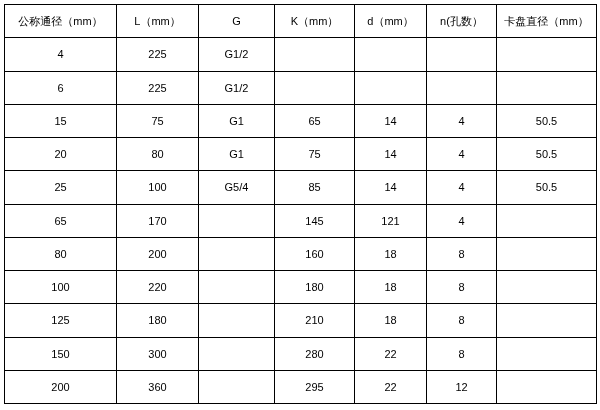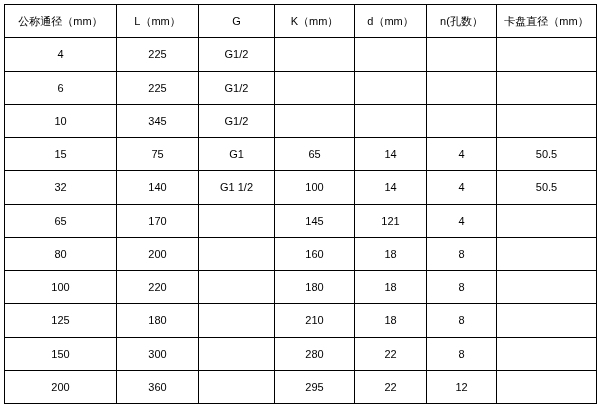--- a/index.html
+++ b/index.html
@@ -92,51 +92,51 @@
       <tr class="row">
         <td>6</td>
         <td>225</td>
         <td>G1/2</td>
         <td class="empty"></td>
         <td class="empty"></td>
         <td class="empty"></td>
         <td class="empty"></td>
       </tr>
 
-      <tr class="row">
-        <td>10</td>
-        <td>345</td>
-        <td>G1/2</td>
-        <td class="empty"></td>
-        <td class="empty"></td>
-        <td class="empty"></td>
-        <td class="empty"></td>
-      </tr>
 
       <tr class="row">
         <td>15</td>
         <td>75</td>
         <td>G1</td>
         <td>65</td>
         <td>14</td>
         <td>4</td>
         <td>50.5</td>
       </tr>
 
-
-
       <tr class="row">
-        <td>32</td>
-        <td>140</td>
-        <td>G1 1/2</td>
-        <td>100</td>
+        <td>20</td>
+        <td>80</td>
+        <td>G1</td>
+        <td>75</td>
         <td>14</td>
         <td>4</td>
         <td>50.5</td>
       </tr>
+
+      <tr class="row">
+        <td>25</td>
+        <td>100</td>
+        <td>G5/4</td>
+        <td>85</td>
+        <td>14</td>
+        <td>4</td>
+        <td>50.5</td>
+      </tr>
+
 
 
 
       <tr class="row">
         <td>65</td>
         <td>170</td>
         <td class="empty"></td>
         <td>145</td>
         <td>121</td>
         <td>4</td>

